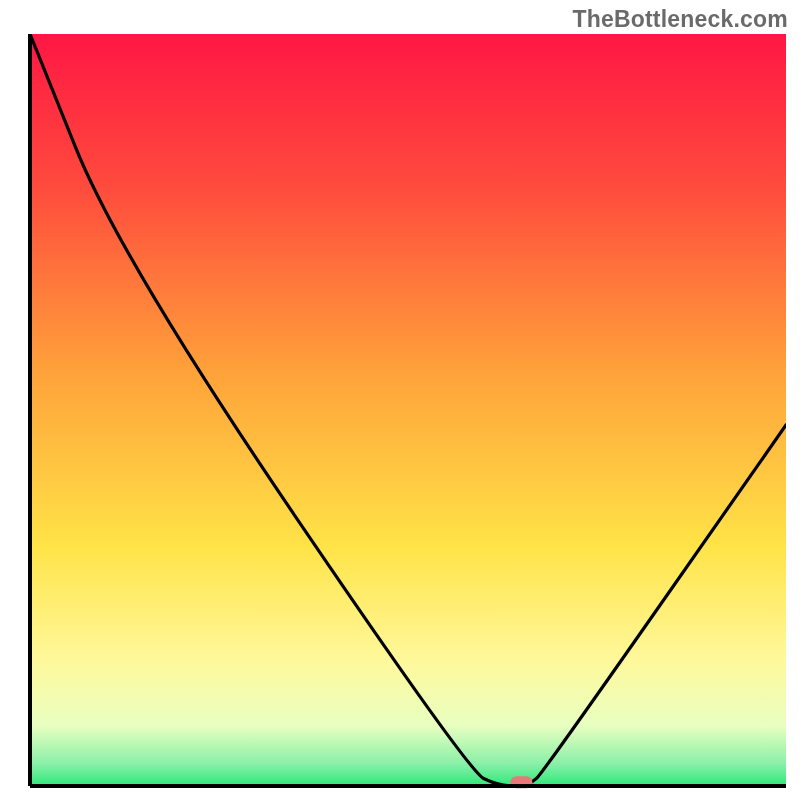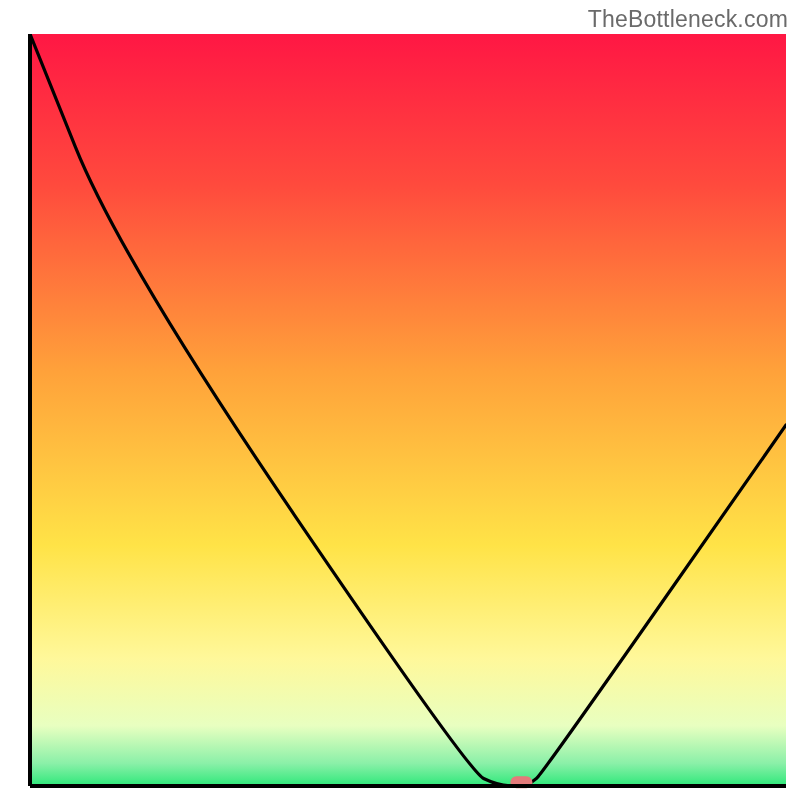--- a/index.html
+++ b/index.html
@@ -13,21 +13,21 @@
   .container {
     position: relative;
     width: 800px;
     height: 800px;
   }
   .watermark {
     position: absolute;
     top: 6px;
     right: 12px;
     font-size: 23px;
-    font-weight: 400;
+    font-weight: 700;
     color: #6a6a6a;
     letter-spacing: 0.2px;
     z-index: 3;
   }
   svg.chart {
     position: absolute;
     left: 0;
     top: 0;
     width: 800px;
     height: 800px;

